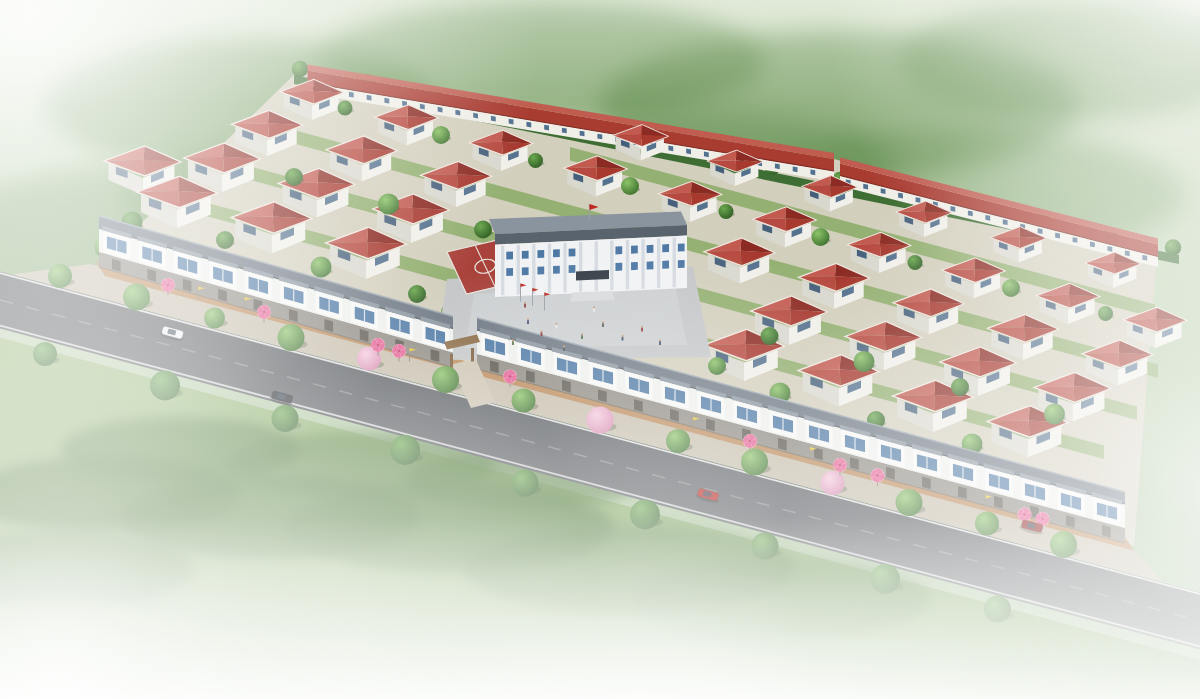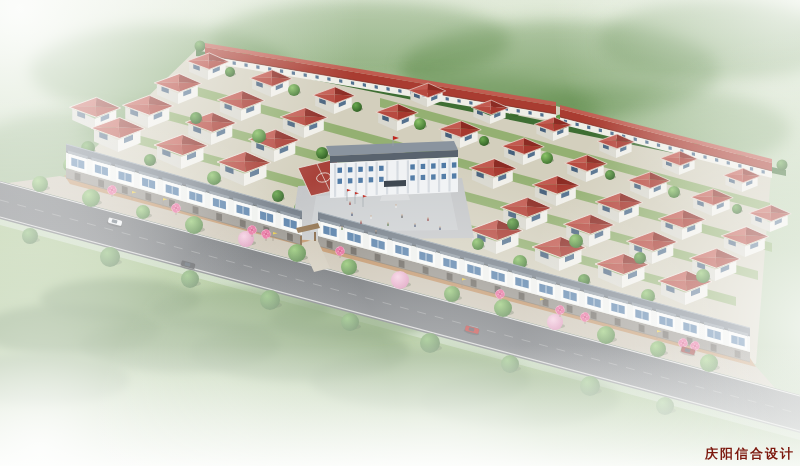--- a/index.html
+++ b/index.html
@@ -1276,14 +1276,13 @@
       <g>
         <rect x="0" y="0" width="800" height="466" fill="url(#fogT)"></rect>
         <rect x="0" y="0" width="800" height="466" fill="url(#fogTL)"></rect>
         <rect x="0" y="0" width="800" height="466" fill="url(#fogTR)"></rect>
         <rect x="0" y="0" width="800" height="466" fill="url(#fogR)"></rect>
         <rect x="0" y="0" width="800" height="466" fill="url(#fogB)"></rect>
         <rect x="0" y="0" width="800" height="466" fill="url(#fogBL)"></rect>
         <rect x="0" y="0" width="800" height="466" fill="url(#fogBC)"></rect>
       </g>
     </svg>
-  <div class="watermark" style="color: rgb(124, 25, 14);">庆阳信合设计</div>
 </div>
 
 </body></html>

